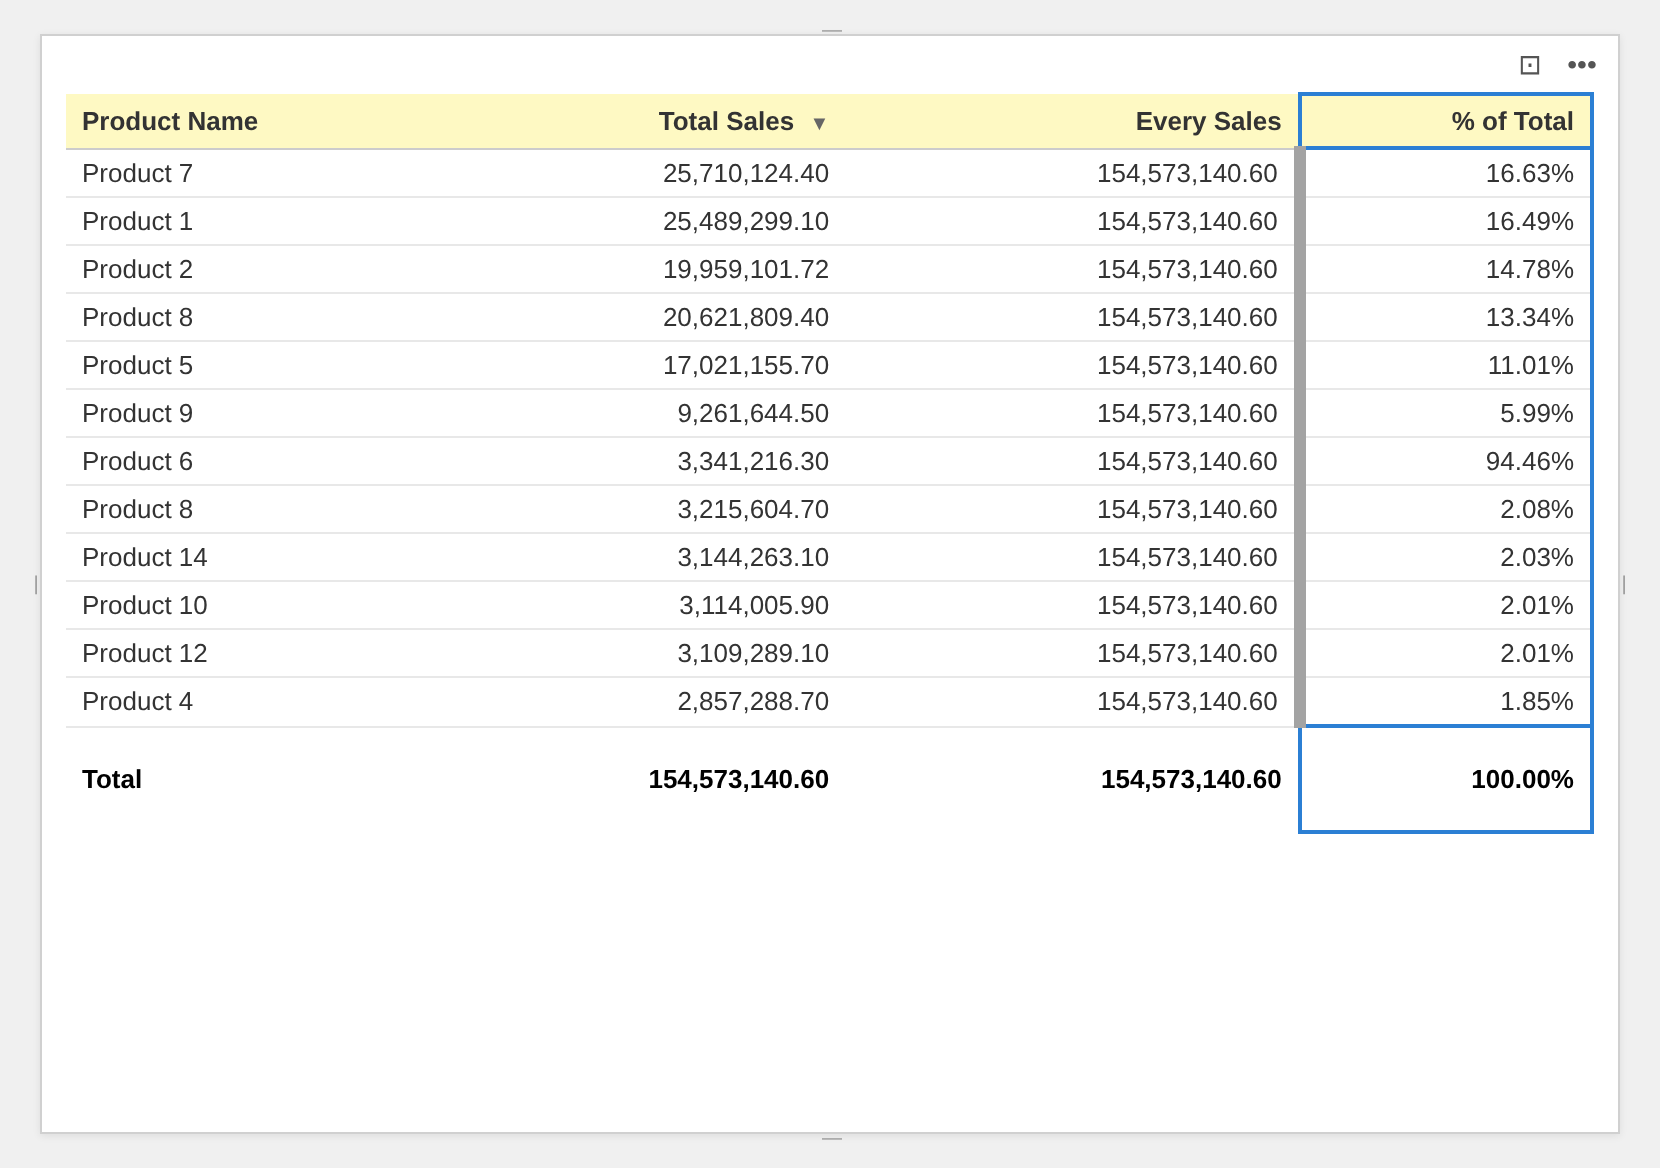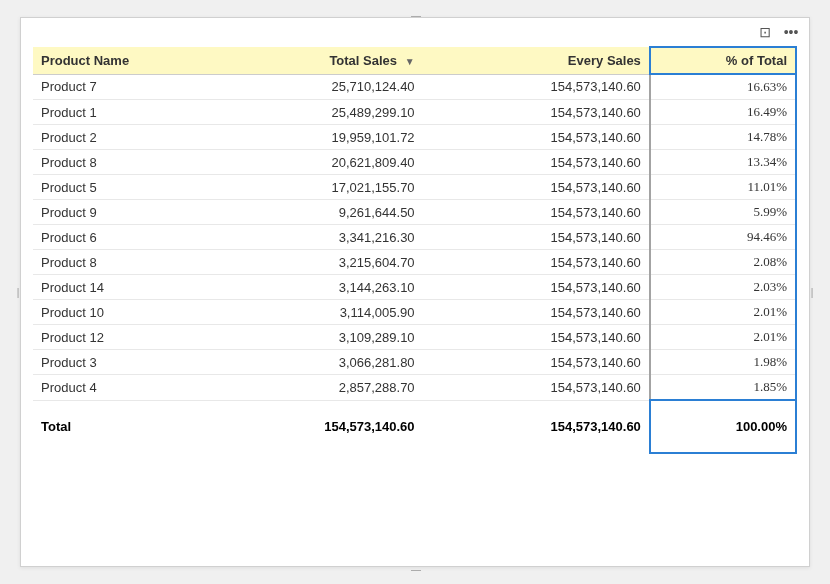--- a/index.html
+++ b/index.html
@@ -139,23 +139,22 @@
     tbody tr td {
       padding: 4px 8px;
       color: #333;
       border-bottom: 1px solid #e8e8e8;
       white-space: nowrap;
     }
     tbody tr td.numeric {
       text-align: right;
     }
     tbody tr td.highlighted {
-      border-left: 2px solid #a3a3a3;
+      border-left: 6px solid #a3a3a3;
       border-right: 2px solid #2b7fd4;
-      font-family: Liberation Serif, serif;
     }
     tbody tr:last-child td.highlighted {
       border-bottom: 2px solid #2b7fd4;
     }
     tfoot tr td {
       padding: 18px 8px;
       font-weight: 700;
       color: #000000;
       border-top: 1px solid #ccc;
       white-space: nowrap;
@@ -276,26 +275,20 @@
             <td class="col-every numeric">154,573,140.60</td>
             <td class="col-pct numeric highlighted">2.01%</td>
           </tr>
           <tr>
             <td class="col-product">Product 12</td>
             <td class="col-sales numeric">3,109,289.10</td>
             <td class="col-every numeric">154,573,140.60</td>
             <td class="col-pct numeric highlighted">2.01%</td>
           </tr>
           <tr>
-            <td class="col-product">Product 3</td>
-            <td class="col-sales numeric">3,066,281.80</td>
-            <td class="col-every numeric">154,573,140.60</td>
-            <td class="col-pct numeric highlighted">1.98%</td>
-          </tr>
-          <tr>
             <td class="col-product">Product 4</td>
             <td class="col-sales numeric">2,857,288.70</td>
             <td class="col-every numeric">154,573,140.60</td>
             <td class="col-pct numeric highlighted">1.85%</td>
           </tr>
         </tbody>
       <tfoot id="table-foot">
       <tr>
             <td class="col-product">Total</td>
             <td class="col-sales numeric">154,573,140.60</td>

